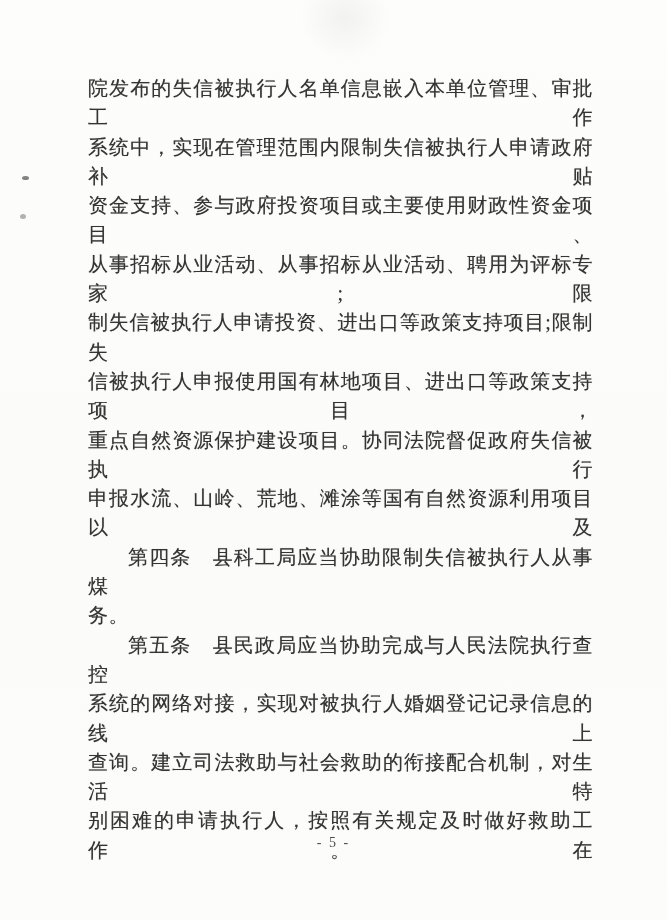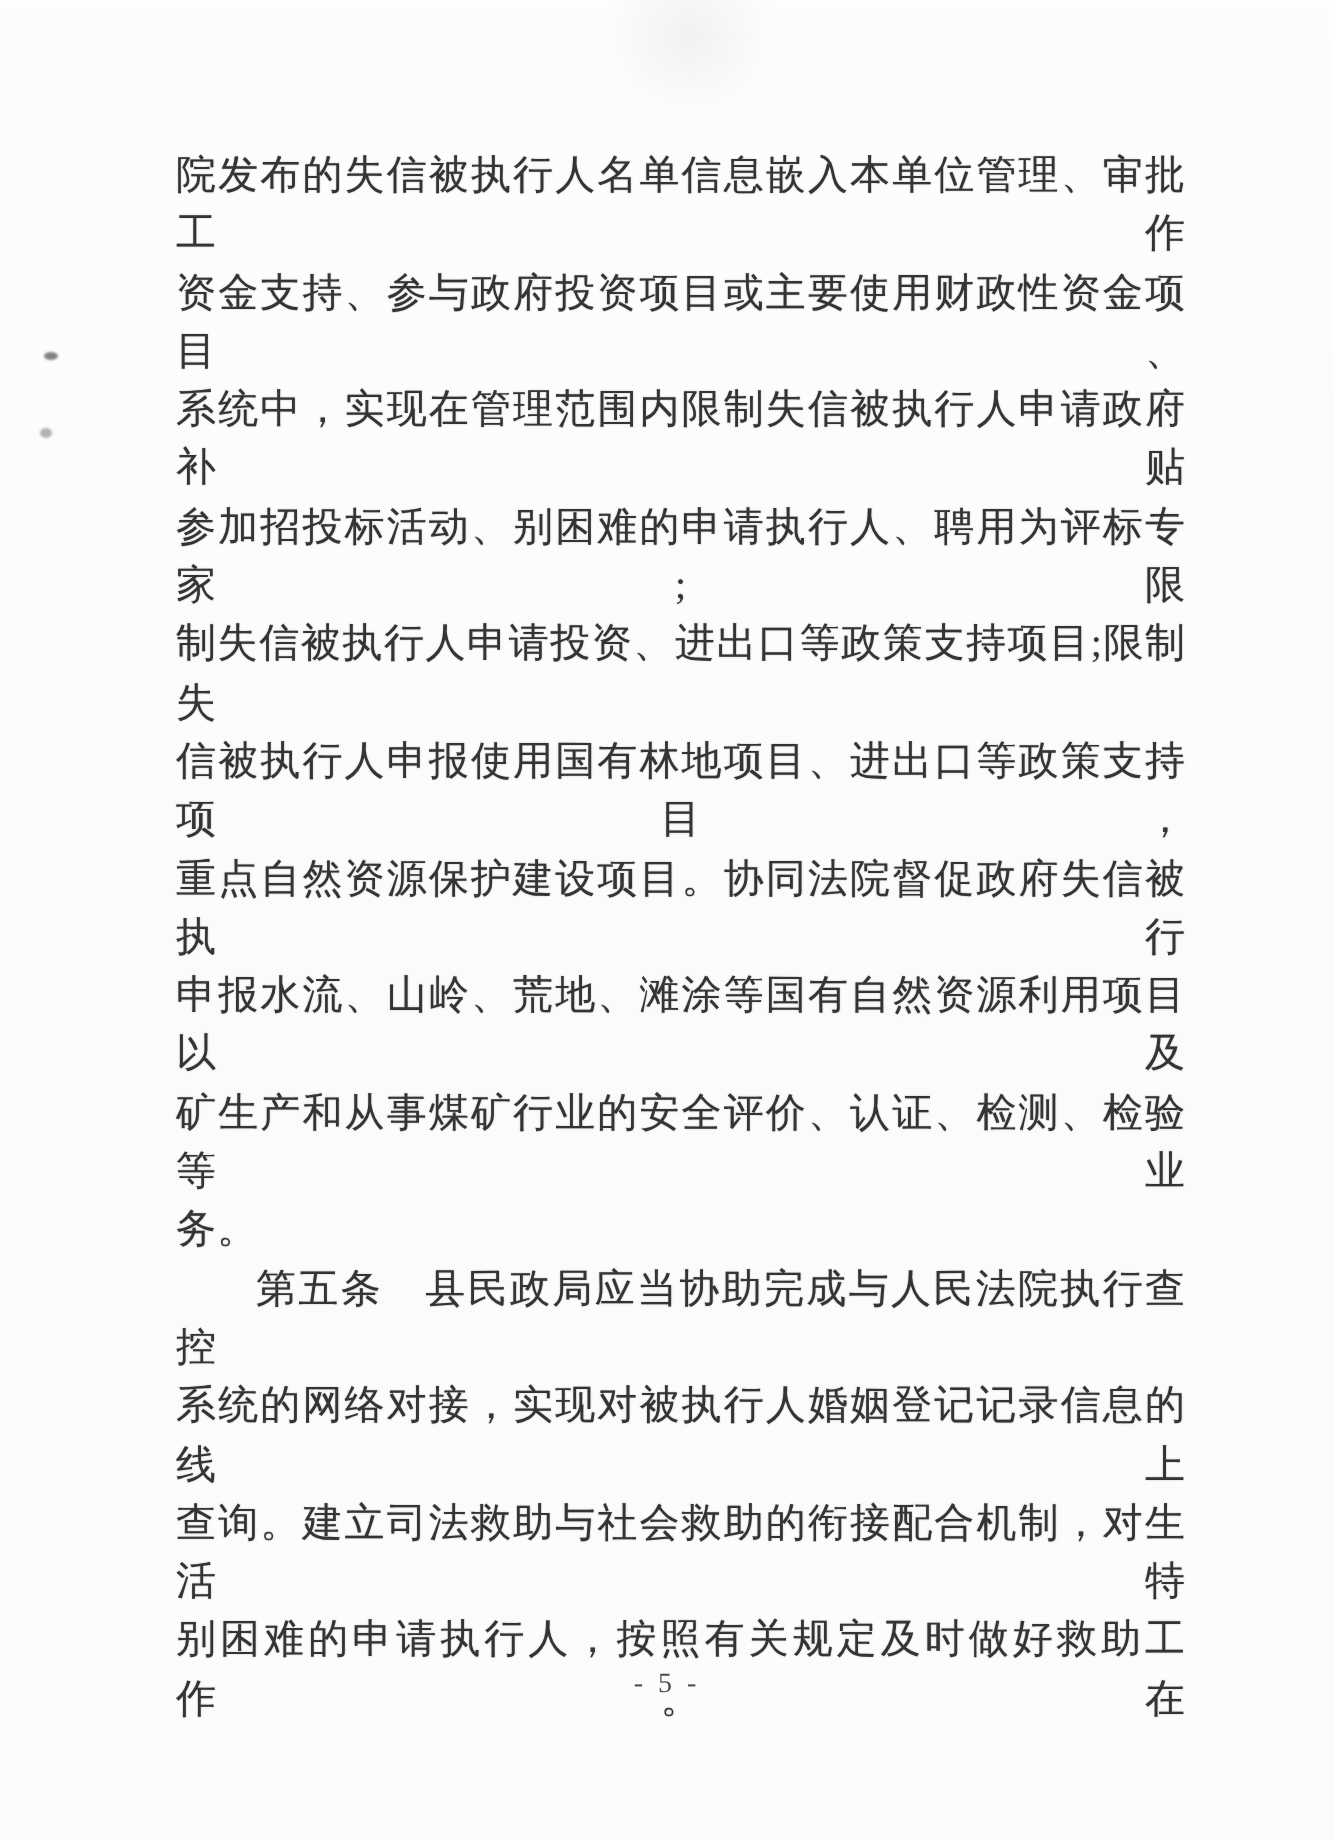--- a/index.html
+++ b/index.html
@@ -77,30 +77,30 @@
 <body>
 
 <div class="page">
   <div class="scan-smudge"></div>
   <div class="scan-speck speck-1"></div>
   <div class="scan-speck speck-2"></div>
 
   <div class="doc-body" id="doc-body">
       <div class="para">
         <div class="line fill">院发布的失信被执行人名单信息嵌入本单位管理、审批工作</div>
+        <div class="line fill">系统中，实现在管理范围内限制失信被执行人申请政府补贴</div>
         <div class="line fill">资金支持、参与政府投资项目或主要使用财政性资金项目、</div>
-        <div class="line fill">系统中，实现在管理范围内限制失信被执行人申请政府补贴</div>
-        <div class="line fill">参加招投标活动、别困难的申请执行人、聘用为评标专家;限</div>
+        <div class="line fill">从事招标从业活动、从事招标从业活动、聘用为评标专家;限</div>
         <div class="line fill">制失信被执行人申请投资、进出口等政策支持项目;限制失</div>
         <div class="line fill">信被执行人申报使用国有林地项目、进出口等政策支持项目，</div>
         <div class="line fill">重点自然资源保护建设项目。协同法院督促政府失信被执行</div>
         <div class="line fill">申报水流、山岭、荒地、滩涂等国有自然资源利用项目以及</div>
       </div>
       <div class="para">
-        <div class="line fill">矿生产和从事煤矿行业的安全评价、认证、检测、检验等业</div>
+        <div class="line fill indent">第四条　县科工局应当协助限制失信被执行人从事煤</div>
         <div class="line">务。</div>
       </div>
       <div class="para">
         <div class="line fill indent">第五条　县民政局应当协助完成与人民法院执行查控</div>
         <div class="line fill">系统的网络对接，实现对被执行人婚姻登记记录信息的线上</div>
         <div class="line fill">查询。建立司法救助与社会救助的衔接配合机制，对生活特</div>
         <div class="line fill">别困难的申请执行人，按照有关规定及时做好救助工作。在</div>
       </div>
     </div>
 

